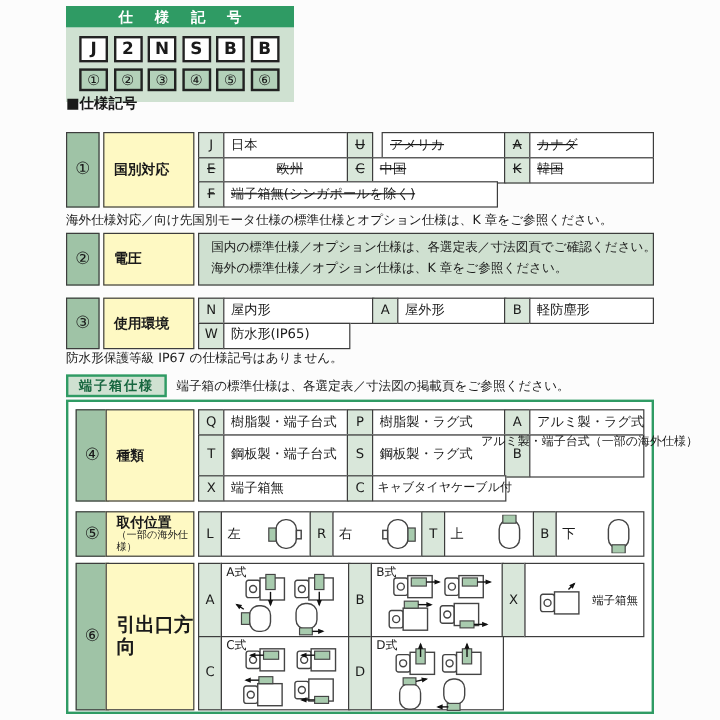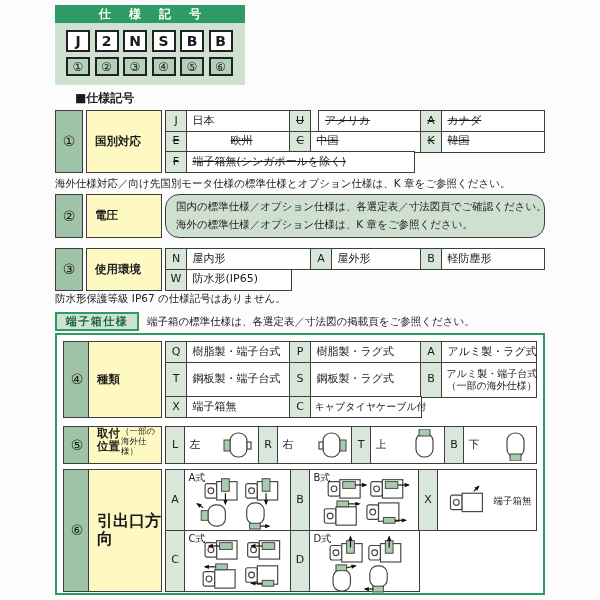--- a/index.html
+++ b/index.html
@@ -5,45 +5,45 @@
   html,body{margin:0;padding:0;background:#fff;}
   #screen{position:relative;width:600px;height:600px;background:#fcfcfc;
     font-family:"DejaVu Sans",sans-serif;color:#1a1a1a;overflow:hidden;}
   
   .cell{position:absolute;box-sizing:border-box;border:1.5px solid #3d3d3d;background:#fff;
     display:flex;align-items:center;font-size:11px;line-height:1.15;}
   .code{justify-content:center;background:#d9e7da;}
   .desc{padding-left:6px;white-space:nowrap;}
   .numcell{background:#9fc3a6;justify-content:center;font-size:14px;}
   .labelcell{background:#fef9c3;padding-left:8px;font-weight:600;font-size:11.5px;}
-  .labelcol{flex-direction:row;align-items:flex-start;justify-content:center;}
+  .labelcol{flex-direction:column;align-items:flex-start;justify-content:center;}
   .sub{font-size:8.5px;font-weight:400;}
   .struck{text-decoration:line-through;}
   .tbl{position:absolute;}
   .note{position:absolute;font-size:10.5px;white-space:nowrap;color:#1a1a1a;}
-  .h1{position:absolute;left:55px;top:90px;font-size:12px;font-weight:600;margin-left:20px;}
+  .h1{position:absolute;left:55px;top:78px;font-size:12px;font-weight:600;}
   
   .top-panel{position:absolute;left:55px;top:5px;width:190px;}
   .panel-header{height:18px;background:#2f9b64;color:#fff;font-weight:700;font-size:12px;
     display:flex;align-items:center;justify-content:center;letter-spacing:7px;padding-left:7px;box-sizing:border-box;}
   .panel-body{background:#cfe1d1;padding:7px 0 9px 11px;display:flex;}
   .ccol{width:24px;margin-right:4.5px;display:flex;flex-direction:column;align-items:center;}
   .code-box{width:24px;height:22px;background:#fff;border:2px solid #222;box-sizing:border-box;
     display:flex;align-items:center;justify-content:center;font-weight:700;font-size:14px;}
   .num-box{width:24px;height:19px;margin-top:5px;background:#b3d1b9;border:2px solid #222;box-sizing:border-box;
     display:flex;align-items:center;justify-content:center;font-size:12px;}
   
   .tagbox{position:absolute;left:55px;top:312px;width:84px;height:19px;border:2px solid #2f9b64;
     background:#cfe1d1;color:#17663f;font-weight:700;font-size:11px;box-sizing:border-box;
     display:flex;align-items:center;justify-content:center;letter-spacing:1.5px;}
   .greenbox{position:absolute;left:55px;top:333px;width:490px;height:262px;border:2px solid #2f9b64;
     background:#fff;box-sizing:border-box;}
   .vcell{background:#cfe0d0;padding:4px 10px;font-size:10.5px;line-height:1.7;
-    flex-direction:column;justify-content:center;align-items:flex-start;white-space:nowrap;border-radius:14px;}
-  .desc2{flex-direction:column;align-items:flex-start;justify-content:center;font-size:10px;padding-left:5px;white-space:nowrap;}
+    flex-direction:column;justify-content:center;align-items:flex-start;white-space:nowrap;}
+  .desc2{flex-direction:row;align-items:flex-start;justify-content:center;font-size:10px;padding-left:5px;white-space:nowrap;}
   .small{font-size:10px;}
   .pcell{padding:0 5px;justify-content:space-between;}
   .dtitle{position:absolute;left:4px;top:2px;font-size:10px;color:#222;z-index:2;}
   .dgm{position:absolute;left:0;top:0;width:100%;height:100%;overflow:visible;}
   .xlabel{position:absolute;left:56px;top:26px;font-size:9.5px;}
   
   .mo{fill:#fff;stroke:#444;stroke-width:1.2;}
   .tb{fill:#a8cbae;stroke:#444;stroke-width:1;}
   .al{stroke:#111;stroke-width:1.2;}
   .ah{fill:#111;}

